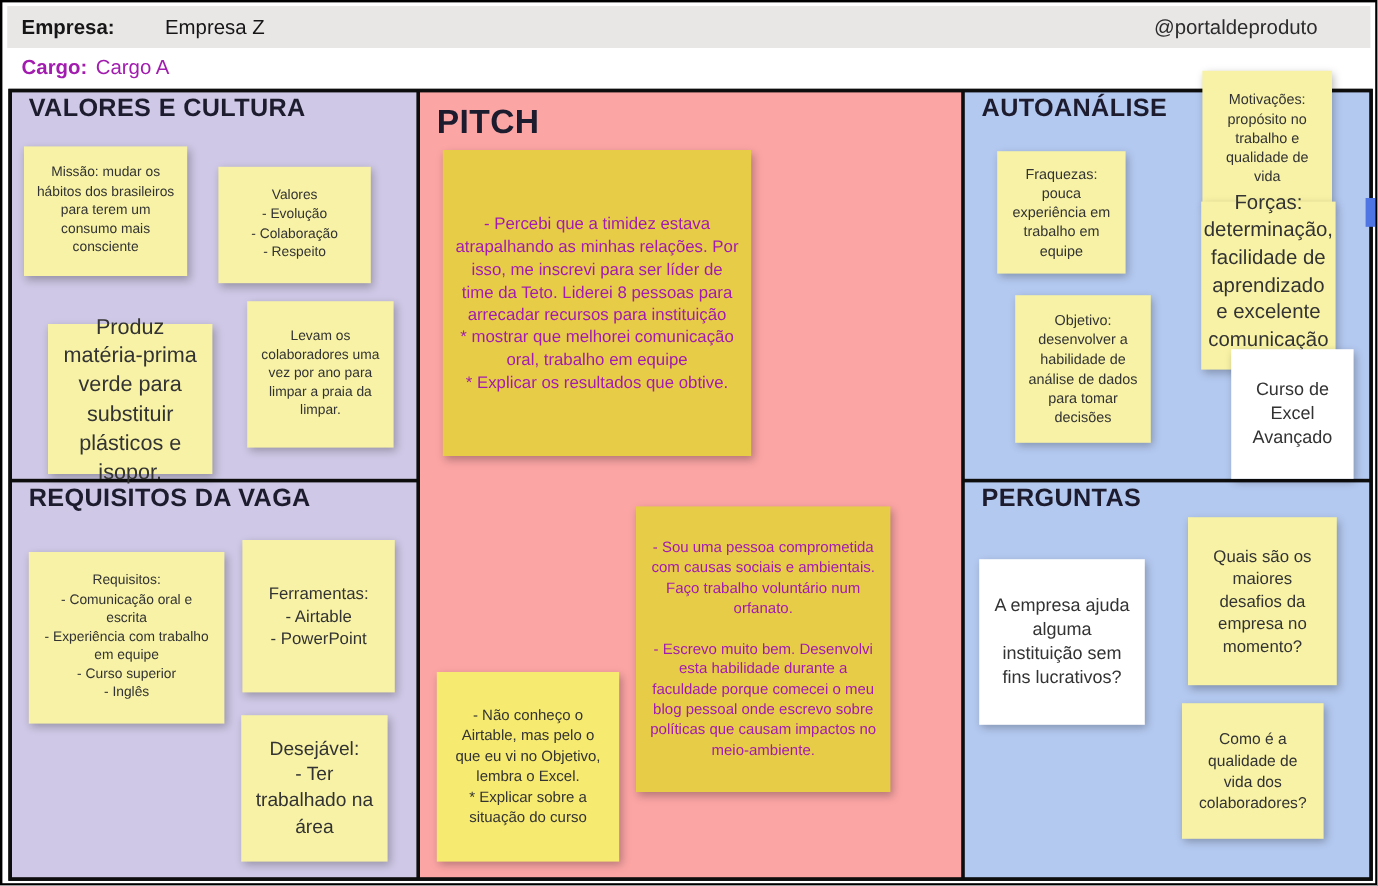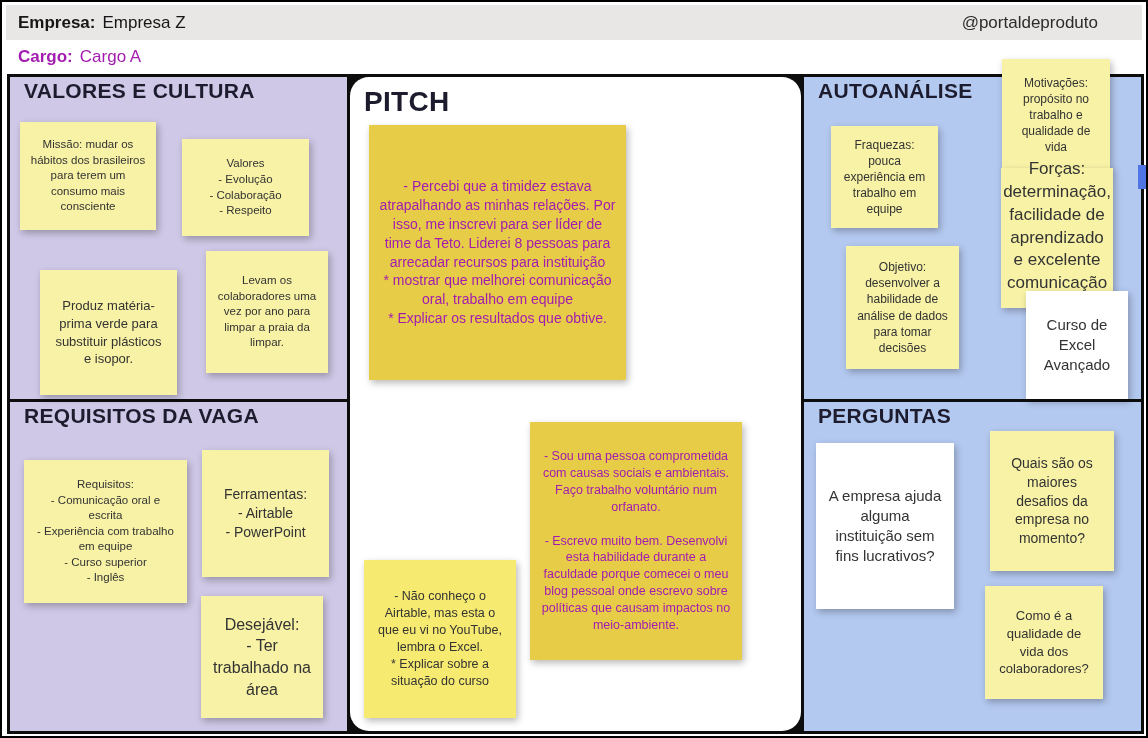--- a/index.html
+++ b/index.html
@@ -5,39 +5,39 @@
   html,body { margin:0; padding:0; background:#ffffff; }
   * { box-sizing:border-box; }
   .page {
     position:relative; width:1148px; height:738px;
     border:2px solid #000; background:#fff; overflow:hidden;
     font-family:"Liberation Sans", sans-serif;
   }
   .top-band {
     position:absolute; left:4px; top:3px; right:4px; height:35px;
     background:#e9e6e6; display:flex; align-items:center; padding:0 12px;
-    font-size:17px; color:#161616;
+    font-size:17px; color:#161616;gap:35px;
   }
   .row2 {
     position:absolute; left:4px; top:38px; right:4px; height:33px;
     display:flex; align-items:center; padding:0 12px;
     font-size:17px; color:#a21caf; background:#fff;
   }
   .lbl { font-weight:bold; margin-right:7px; }
   .handle { margin-left:auto; padding-right:32px; color:#2b2b2b; }
 
   .board {
     position:absolute; left:5px; top:72px; width:1137px; height:660px;
     border:3px solid #0d0d0d; background:#0d0d0d;
     display:grid; grid-template-columns:337px 1fr 337px;
     grid-template-rows:322px 1fr; gap:3px;
   }
   .cell { position:relative; }
   .purple { background:#cfc8e6; }
-  .peach  { background:#ffffff;border-radius:19px; }
+  .peach  { background:#fca5a5; }
   .blue   { background:#b4c9f0; }
   .mid    { grid-column:2; grid-row:1 / span 2; }
   .cell h2 {
     margin:0; padding:2px 14px 0; font-size:21px; font-weight:bold;
     color:#1c1c2e; letter-spacing:.3px;
   }
   .cell h2.pitch-h { font-size:28px; padding-top:9px; }
 
   .note {
     position:absolute; display:flex; align-items:center; justify-content:center;
@@ -86,48 +86,48 @@
     <div class="cell blue">
       <h2>PERGUNTAS</h2>
     </div>
   </div>
 
   <div class="note pale" style="left:18px;top:120px;width:136px;height:108px;font-size:11.5px">Missão: mudar os hábitos dos brasileiros para terem um consumo mais consciente</div>
   <div class="note pale" style="left:180px;top:137px;width:127px;height:97px;font-size:11.5px">Valores
 - Evolução
 - Colaboração
 - Respeito</div>
-  <div class="note pale" style="left:38px;top:268px;width:137px;height:125px;font-size:13px">Produz matéria-prima verde para substituir plásticos e isopor.</div>
+  <div class="note pale" style="left:38px;top:268px;width:137px;height:125px;font-size:18px">Produz matéria-prima verde para substituir plásticos e isopor.</div>
   <div class="note pale" style="left:204px;top:249px;width:122px;height:122px;font-size:11.5px">Levam os colaboradores uma vez por ano para limpar a praia da limpar.</div>
 
   <div class="note pale" style="left:22px;top:458px;width:163px;height:143px;font-size:11.5px">Requisitos:
 - Comunicação oral e escrita
 - Experiência com trabalho em equipe
 - Curso superior
 - Inglês</div>
   <div class="note pale" style="left:200px;top:448px;width:127px;height:127px;font-size:14px">Ferramentas:
 - Airtable
 - PowerPoint</div>
   <div class="note pale" style="left:199px;top:594px;width:122px;height:122px;font-size:16px">Desejável:
 - Ter trabalhado na área</div>
 
   <div class="note gold" style="left:367px;top:123px;width:257px;height:255px;font-size:14px">- Percebi que a timidez estava atrapalhando as minhas relações. Por isso, me inscrevi para ser líder de time da Teto. Liderei 8 pessoas para arrecadar recursos para instituição
 * mostrar que melhorei comunicação oral, trabalho em equipe
 * Explicar os resultados que obtive.</div>
   <div class="note gold" style="left:528px;top:420px;width:212px;height:238px;font-size:12.5px">- Sou uma pessoa comprometida com causas sociais e ambientais. Faço trabalho voluntário num orfanato.
 
 - Escrevo muito bem. Desenvolvi esta habilidade durante a faculdade porque comecei o meu blog pessoal onde escrevo sobre políticas que causam impactos no meio-ambiente.</div>
-  <div class="note bright" style="left:362px;top:558px;width:152px;height:158px;font-size:12.5px">- Não conheço o Airtable, mas esta o que eu vi no YouTube, lembra o Excel.
+  <div class="note bright" style="left:362px;top:558px;width:152px;height:158px;font-size:12.5px">- Não conheço o Airtable, mas pelo o que eu vi no Objetivo, lembra o Excel.
 * Explicar sobre a situação do curso</div>
 
   <div class="note pale" style="left:1000px;top:57px;width:108px;height:112px;font-size:12px">Motivações: propósito no trabalho e qualidade de vida</div>
   <div class="note pale" style="left:829px;top:124px;width:107px;height:102px;font-size:12px">Fraquezas: pouca experiência em trabalho em equipe</div>
   <div class="note pale" style="left:999px;top:166px;width:112px;height:140px;font-size:17px">Forças: determinação, facilidade de aprendizado e excelente comunicação escrita.</div>
   <div class="note pale" style="left:844px;top:244px;width:113px;height:123px;font-size:12px">Objetivo: desenvolver a habilidade de análise de dados para tomar decisões</div>
   <div class="note white" style="left:1024px;top:289px;width:102px;height:108px;font-size:15px">Curso de Excel Avançado</div>
 
-  <div class="note white" style="left:814px;top:441px;width:138px;height:166px;font-size:15px">A empresa ajuda alguma instituição sem fins lucrativos?</div>
+  <div class="note white" style="left:814px;top:464px;width:138px;height:138px;font-size:15px">A empresa ajuda alguma instituição sem fins lucrativos?</div>
   <div class="note pale" style="left:988px;top:429px;width:124px;height:140px;font-size:14px">Quais são os maiores desafios da empresa no momento?</div>
   <div class="note pale" style="left:983px;top:584px;width:118px;height:113px;font-size:13px">Como é a qualidade de vida dos colaboradores?</div>
 
   <div class="edge-marker"></div>
 
 </div>
 
 </body></html>

